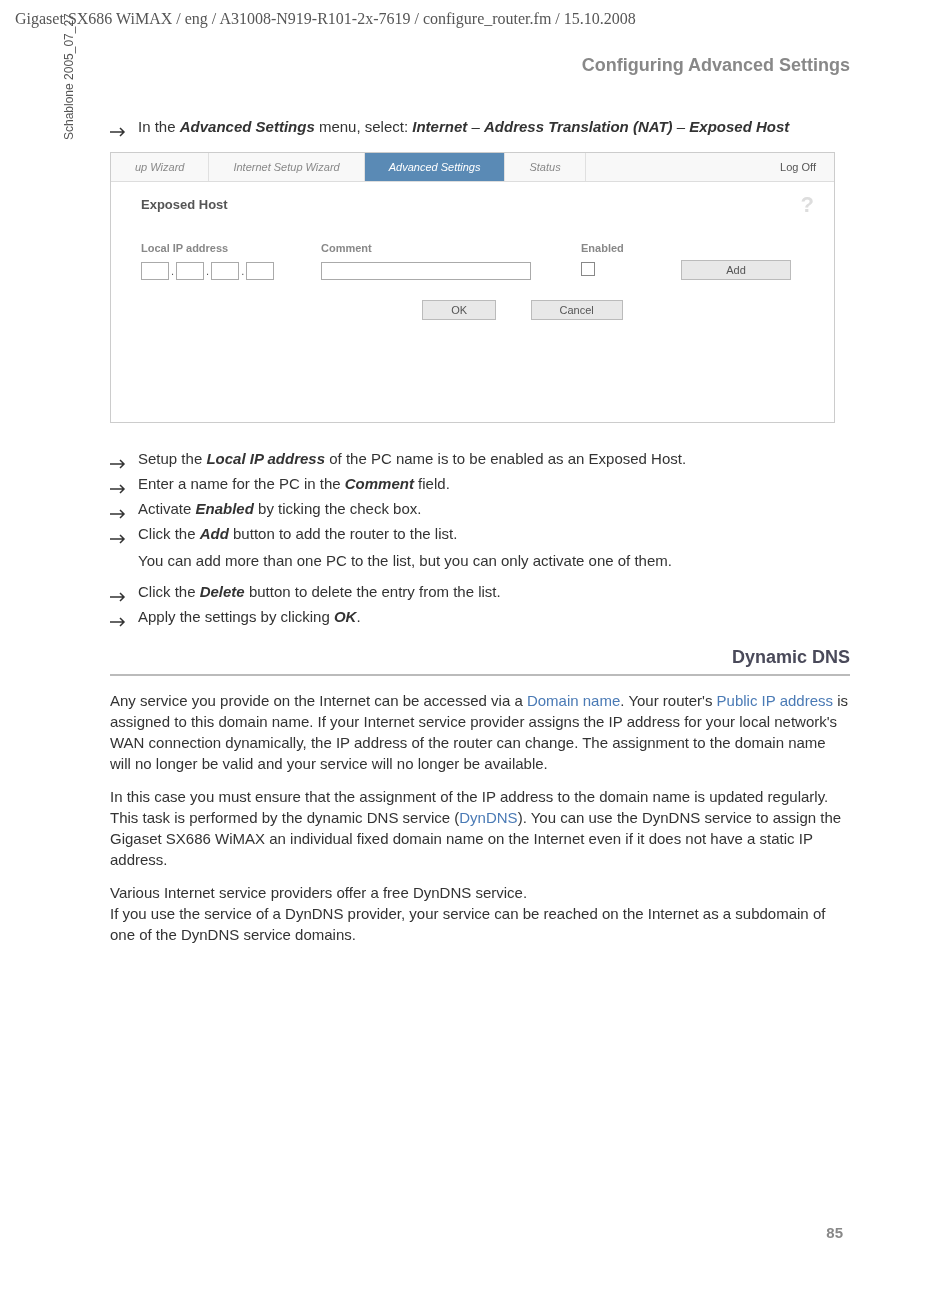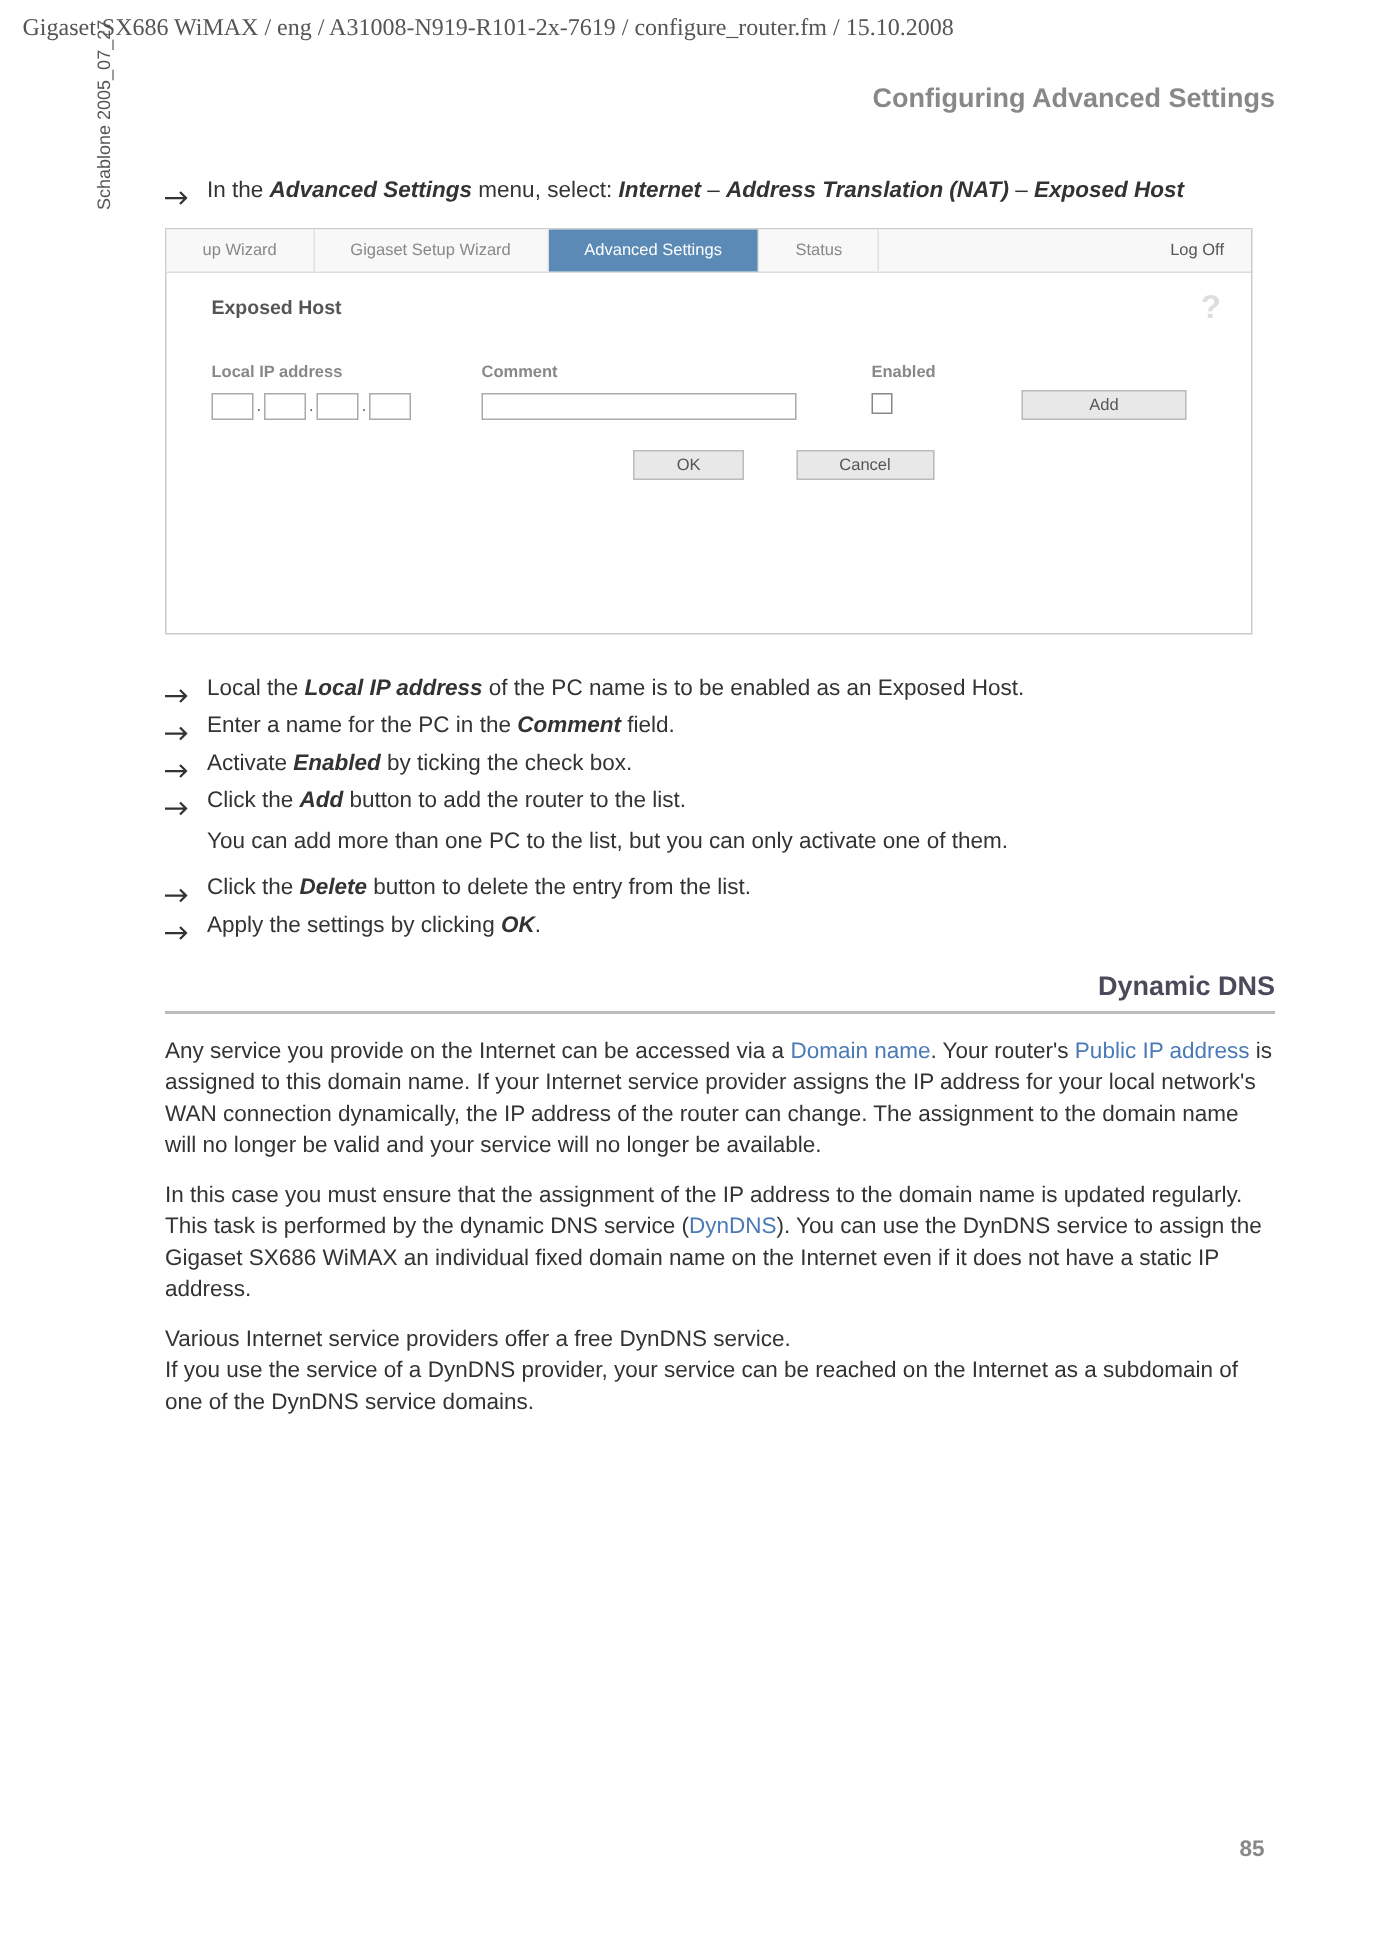--- a/index.html
+++ b/index.html
@@ -67,20 +67,21 @@
       display: flex;
       align-items: center;
       background: #f8f8f8;
       border-bottom: 1px solid #ddd;
       font-size: 11px;
       color: #888;
     }
     .ss-nav-item {
       padding: 8px 24px;
       border-right: 1px solid #e0e0e0;
+      font-style: italic;
     }
     .ss-nav-item.active {
       background: #5a8ab5;
       color: #fff;
     }
     .ss-logoff {
       margin-left: auto;
       padding: 8px 18px;
       color: #555;
     }
@@ -213,21 +214,21 @@
         </svg>
     </span>
     <span class="instruction-text">
       <span>In the </span><span class="bold">Advanced Settings</span><span> menu, select: </span><span class="bold">Internet</span><span> – </span><span class="bold">Address Translation (NAT)</span><span> – </span><span class="bold">Exposed Host</span>
     </span>
   </div>
 
   <div class="screenshot">
     <div class="ss-nav">
       <div class="ss-nav-item">up Wizard</div>
-      <div class="ss-nav-item">Gigaset Setup Wizard</div>
+      <div class="ss-nav-item">Internet Setup Wizard</div>
       <div class="ss-nav-item active">Advanced Settings</div>
       <div class="ss-nav-item">Status</div>
       <div class="ss-logoff">Log Off</div>
     </div>
     <div class="ss-body">
       <div class="ss-help">?</div>
       <div class="ss-title">Exposed Host</div>
       <div class="ss-form-row">
         <div class="ss-col ip">
           <div class="ss-label">Local IP address</div>
@@ -259,21 +260,21 @@
       </div>
     </div>
   </div>
 
   <div class="instruction-line">
     <span class="arrow">
         <svg width="18" height="10" viewBox="0 0 18 10">
           <path d="M0 5 L13 5 M10 1 L14 5 L10 9" stroke="#333" stroke-width="1.5" fill="none"></path>
         </svg>
       </span>
-    <span class="instruction-text"><span>Local the </span><span class="bold">Local IP address</span><span> of the PC name is to be enabled as an Exposed Host.</span></span>
+    <span class="instruction-text"><span>Setup the </span><span class="bold">Local IP address</span><span> of the PC name is to be enabled as an Exposed Host.</span></span>
   </div>
   <div class="instruction-line">
     <span class="arrow">
         <svg width="18" height="10" viewBox="0 0 18 10">
           <path d="M0 5 L13 5 M10 1 L14 5 L10 9" stroke="#333" stroke-width="1.5" fill="none"></path>
         </svg>
       </span>
     <span class="instruction-text"><span>Enter a name for the PC in the </span><span class="bold">Comment</span><span> field.</span></span>
   </div>
   <div class="instruction-line">

